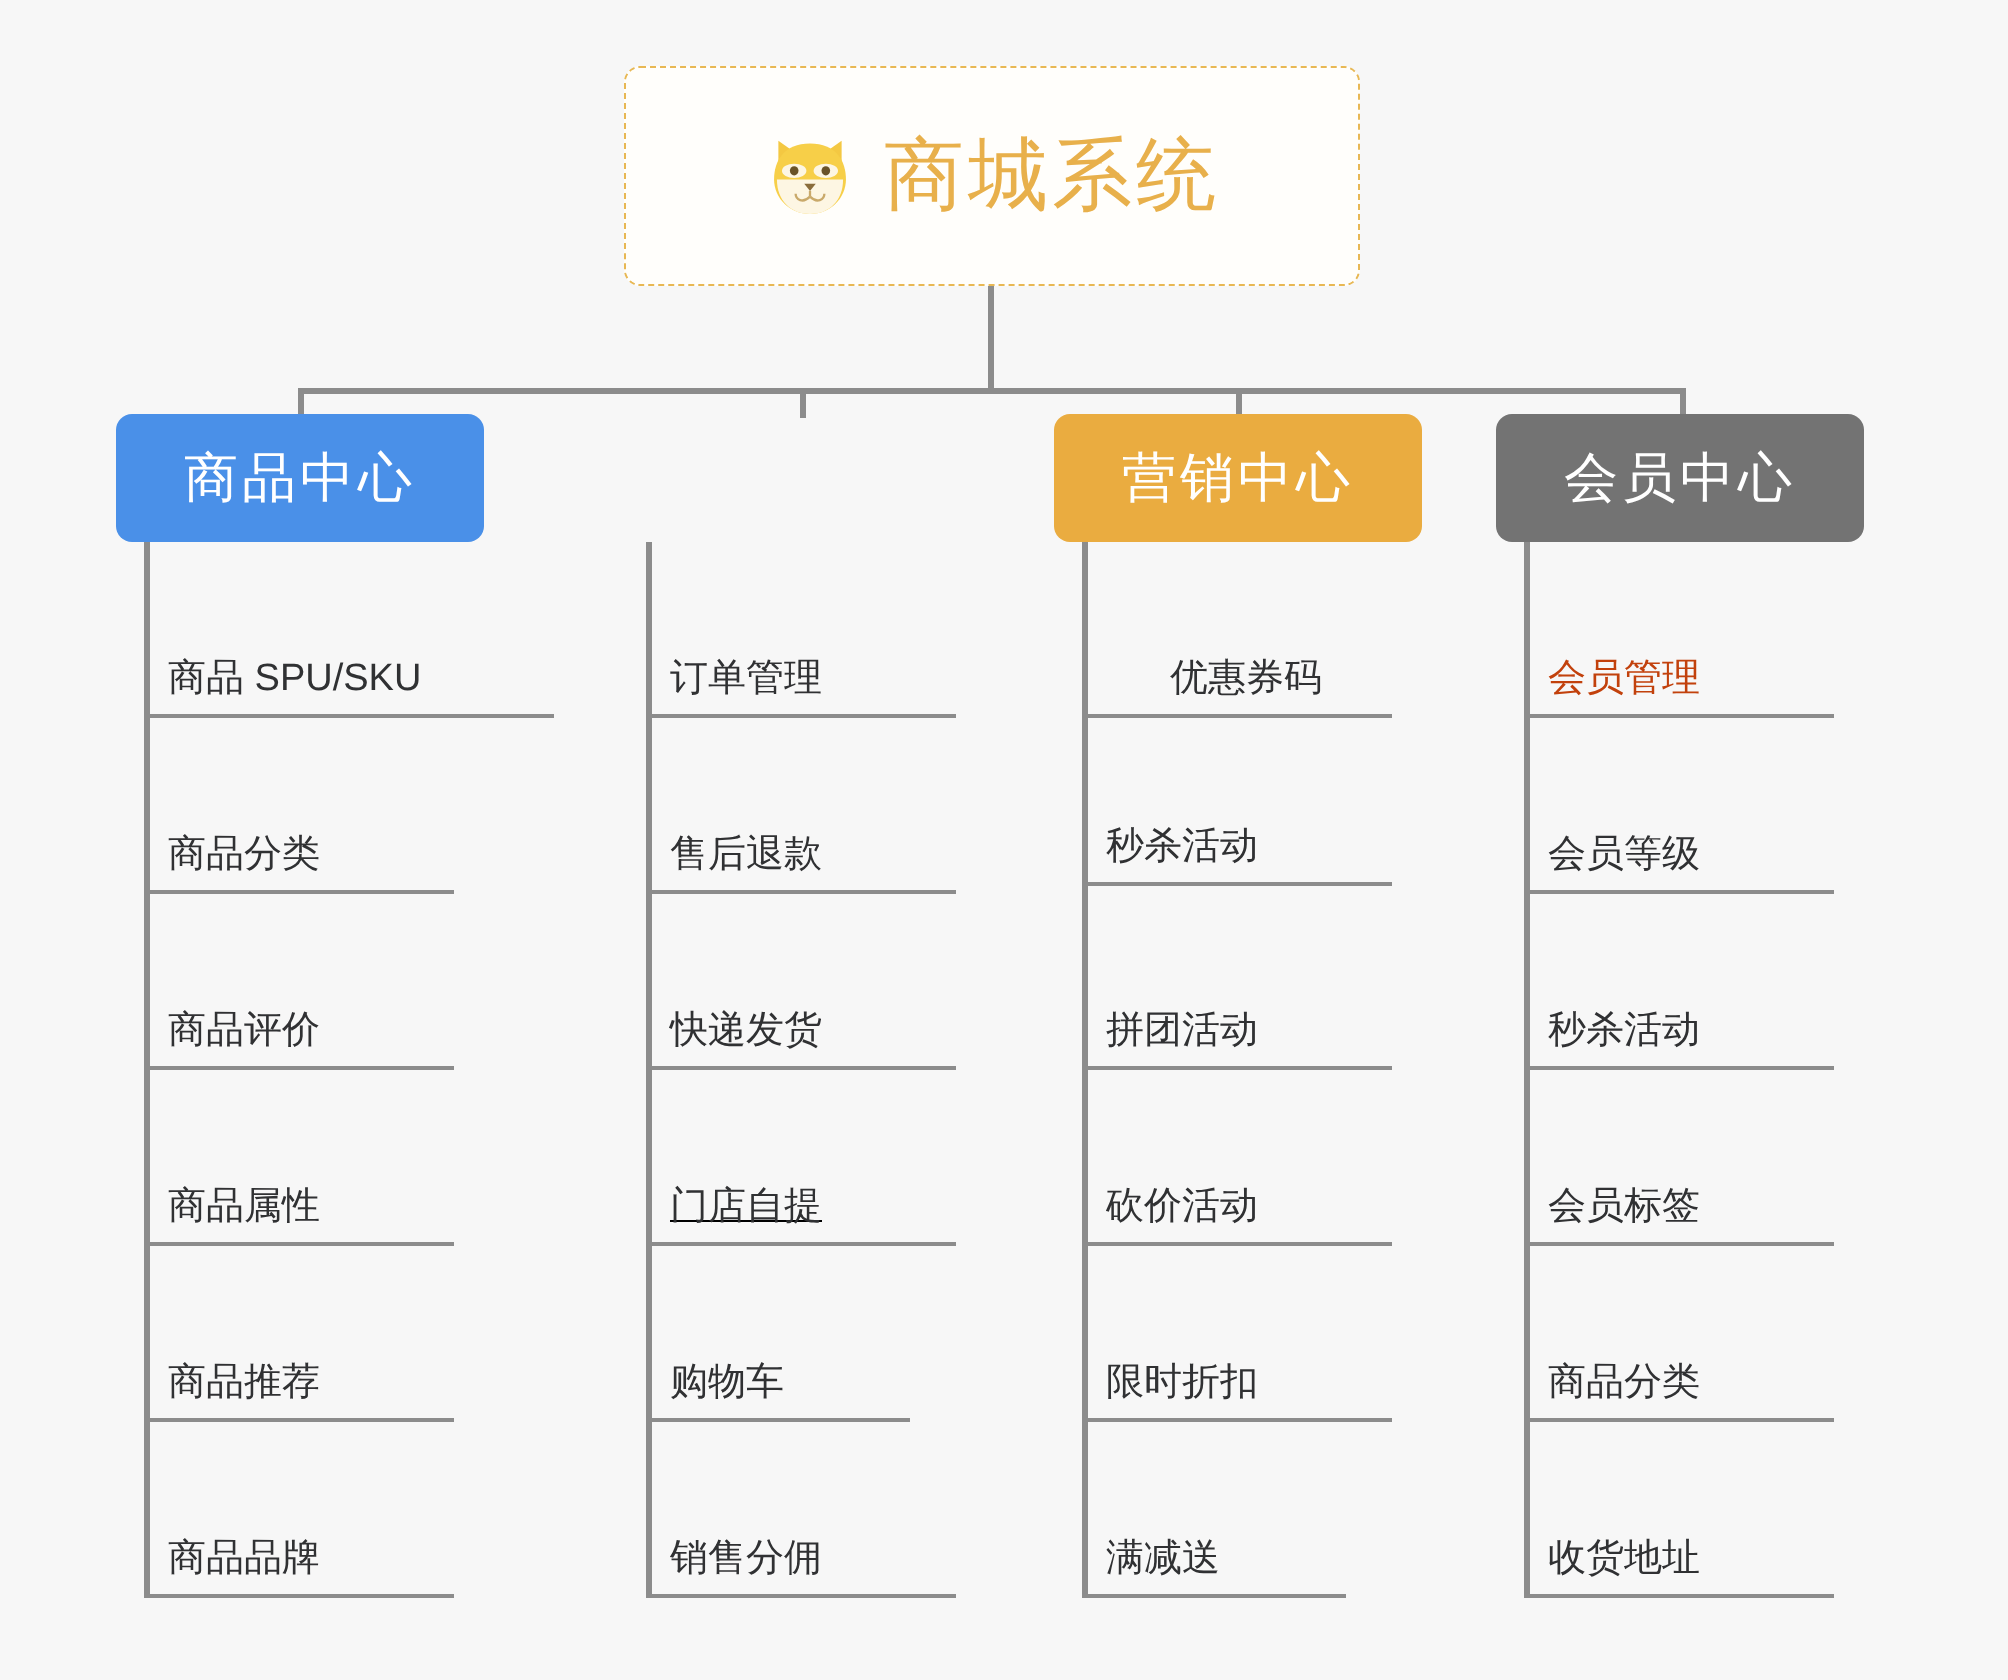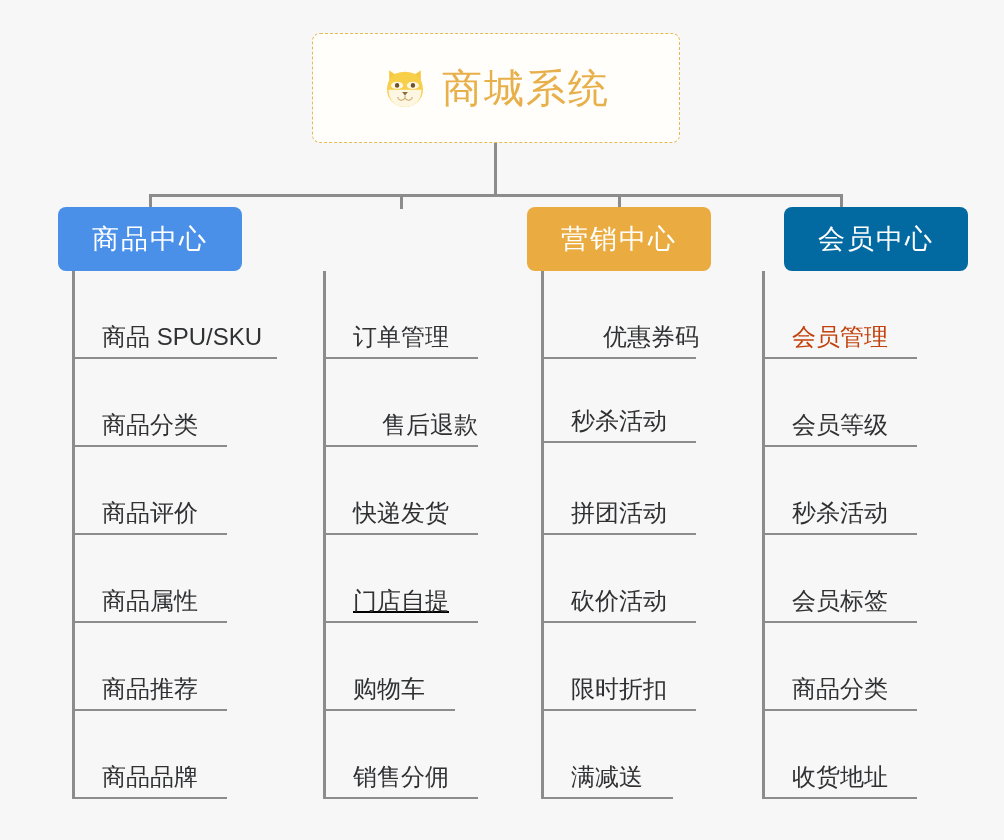--- a/index.html
+++ b/index.html
@@ -94,24 +94,24 @@
   .leaf-item {
     position: absolute;
     left: 0px;
     height: 88px;
     box-sizing: border-box;
     display: flex;
     align-items: flex-end;
     border-bottom: 2px solid #8c8c8c;
   }
   .leaf-label {
-    font-size: 24px;
+    font-size: 19px;
     color: #303133;
     line-height: 1;
-    padding-left: 30px;
+    padding-left: 12px;
     padding-bottom: 8px;
     white-space: nowrap;
   }
 </style>
 </head>
 <body style="background: rgb(247, 247, 247);">
 
 <div id="chart">
 
   <div class="root-node" style="border-color: rgb(232, 184, 84);">
@@ -152,21 +152,21 @@
 
   <div class="cat-header" style="left: 58px; background: rgb(74, 144, 232);">
     <span class="cat-header-label">商品中心</span>
   </div>
 
 
   <div class="cat-header" style="left: 527px; background: rgb(234, 172, 64);">
     <span class="cat-header-label">营销中心</span>
   </div>
 
-  <div class="cat-header" style="left: 784px; background: #0369a1;">
+  <div class="cat-header" style="left: 748px; background: #737373;">
     <span class="cat-header-label">会员中心</span>
   </div>
 
   <div class="leaf-col" style="left:72px;">
     <div class="leaf-spine" style="height: 528px; background: rgb(140, 140, 140);"></div>
     <div class="leaf-item" style="top: 0px; width: 205px; border-bottom-color: rgb(140, 140, 140);">
       <span class="leaf-label" style="color: rgb(48, 49, 51);">商品 SPU/SKU</span>
     </div>
     <div class="leaf-item" style="top: 88px; width: 155px; border-bottom-color: rgb(140, 140, 140);">
       <span class="leaf-label" style="color: rgb(48, 49, 51);">商品分类</span>
@@ -183,21 +183,21 @@
     <div class="leaf-item" style="top: 440px; width: 155px; border-bottom-color: rgb(140, 140, 140);">
       <span class="leaf-label" style="color: rgb(48, 49, 51);">商品品牌</span>
     </div>
   </div>
 
   <div class="leaf-col" style="left:323px;">
     <div class="leaf-spine" style="height: 528px; background: rgb(140, 140, 140);"></div>
     <div class="leaf-item" style="top: 0px; width: 155px; border-bottom-color: rgb(140, 140, 140);">
       <span class="leaf-label" style="color: rgb(48, 49, 51);">订单管理</span>
     </div>
-    <div class="leaf-item" style="top: 88px; width: 155px; border-bottom-color: rgb(140, 140, 140); justify-content: flex-end;">
+    <div class="leaf-item" style="top: 88px; width: 155px; border-bottom-color: rgb(140, 140, 140);">
       <span class="leaf-label" style="color: rgb(48, 49, 51);">售后退款</span>
     </div>
     <div class="leaf-item" style="top: 176px; width: 155px; border-bottom-color: rgb(140, 140, 140);">
       <span class="leaf-label" style="color: rgb(48, 49, 51);">快递发货</span>
     </div>
     <div class="leaf-item" style="top: 264px; width: 155px; border-bottom-color: rgb(140, 140, 140); text-decoration: underline;">
       <span class="leaf-label" style="color: rgb(48, 49, 51);">门店自提</span>
     </div>
     <div class="leaf-item" style="top: 352px; width: 132px; border-bottom-color: rgb(140, 140, 140);">
       <span class="leaf-label" style="color: rgb(48, 49, 51);">购物车</span>

